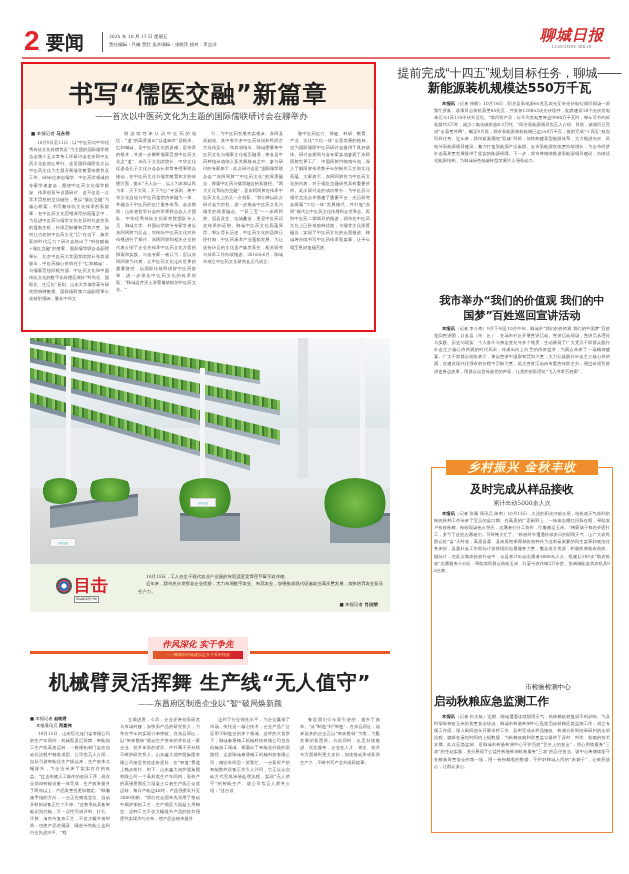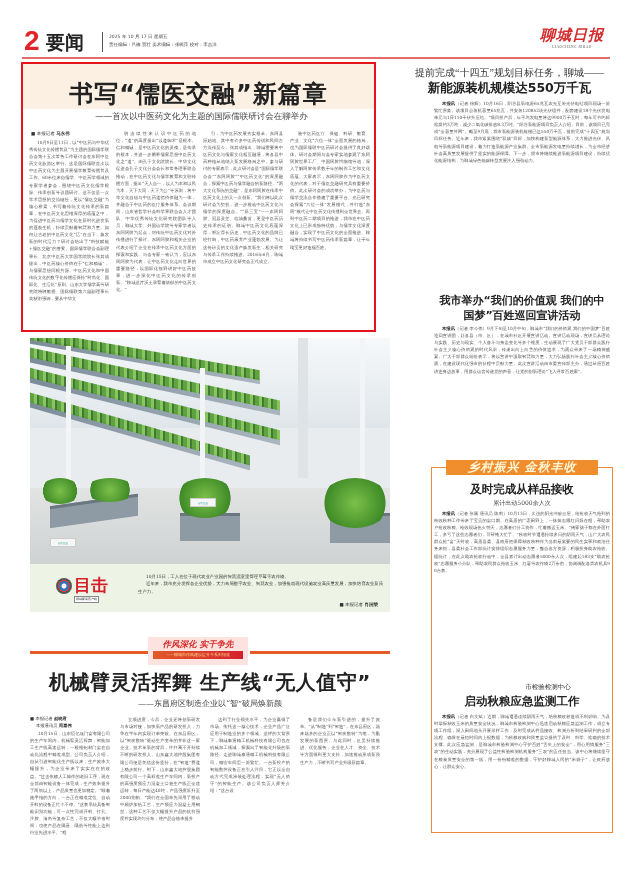--- a/index.html
+++ b/index.html
@@ -49,33 +49,33 @@
   
   .kicker-rule { position: absolute; top: 651px; height: 2.5px; background: #e65a26; }
   .kicker { position: absolute; left: 148px; top: 637px; width: 100px; height: 28px; background: #fde3df; text-align: center; }
   .kicker-main { font-family: "DejaVu Serif", serif; font-style: italic; font-weight: bold; font-size: 8.5px; color: #d42a2a; line-height: 14px; }
   .kicker-sub { margin: 0 auto; width: 90px; height: 8px; background: linear-gradient(90deg, #e15a2b, #d4202c); color: #ffd98a; font-size: 4px; line-height: 8px; font-family: "DejaVu Sans", sans-serif; }
   .feature-title { position: absolute; left: 30px; top: 670px; width: 360px; text-align: center; font-family: "DejaVu Sans", sans-serif; font-weight: bold; font-size: 20px; color: #222; line-height: 24px; letter-spacing: .5px; }
   .feature-subtitle { position: absolute; left: 30px; top: 698px; width: 360px; text-align: center; font-family: "DejaVu Serif", serif; font-size: 8px; color: #444; line-height: 12px; }
   .feature-byline { position: absolute; left: 30px; top: 715px; font-family: "DejaVu Sans", sans-serif; font-size: 4.3px; color: #333; line-height: 7px; }
 
   
-  .right-kicker { position: absolute; left: 390px; top: 67px; width: 239px; text-align: center; font-family: Liberation Serif, serif; font-size: 10px; color: #333; line-height: 12px; }
+  .right-kicker { position: absolute; left: 390px; top: 67px; width: 239px; text-align: center; font-family: Liberation Sans, sans-serif; font-size: 12px; color: #333; line-height: 12px; }
   .right-title { position: absolute; left: 390px; top: 80px; width: 239px; text-align: center; font-family: "DejaVu Sans", sans-serif; font-size: 12.5px; color: #222; line-height: 16px; }
   .rcol { position: absolute; left: 434px; width: 176px; font-size: 4.3px; line-height: 7.1px; color: #555; text-align: justify; text-indent: 8px; overflow: hidden; word-break: break-all; }
   .rcol .lede { color: #222; font-weight: bold; }
 
   .story2-title { position: absolute; left: 434px; top: 293px; width: 176px; text-align: center; font-family: "DejaVu Sans", sans-serif; font-weight: bold; font-size: 11px; color: #222; line-height: 15px; }
 
   .orange-box { position: absolute; left: 431px; top: 467px; width: 182px; height: 366px; border: 1.5px solid #ef8a3c; }
   .orange-banner { position: absolute; left: 446px; top: 460px; width: 152px; height: 15px; background: #f08d2c; text-align: center; font-family: "DejaVu Serif", serif; font-style: italic; font-weight: bold; font-size: 12px; color: #fff6d8; line-height: 15px; letter-spacing: 1px; }
   .story3-title { position: absolute; left: 434px; top: 482px; width: 176px; text-align: center; font-family: "DejaVu Sans", sans-serif; font-size: 11.5px; color: #222; line-height: 15px; }
   .story3-sub { position: absolute; left: 434px; top: 498px; width: 176px; text-align: center; font-family: "DejaVu Serif", serif; font-size: 6px; color: #444; line-height: 9px; }
   .story4-kicker { position: absolute; left: 460px; top: 682px; width: 176px; text-align: center; font-family: "DejaVu Serif", serif; font-size: 6.5px; color: #333; line-height: 10px; }
-  .story4-title { position: absolute; left: 434px; top: 694px; width: 176px; text-align: center; font-family: Liberation Mono, monospace; font-weight: bold; font-size: 11.5px; color: #222; line-height: 15px; }
+  .story4-title { position: absolute; left: 434px; top: 694px; width: 176px; font-family: Liberation Mono, monospace; font-weight: bold; font-size: 11.5px; color: #222; line-height: 15px; }
 
   .col p, .rcol p { margin: 0; }
 </style>
 </head>
 <body>
 
 <header class="masthead">
   <div class="page-num">2</div>
   <div class="section-name">要闻</div>
   <div class="mast-divider"></div>

